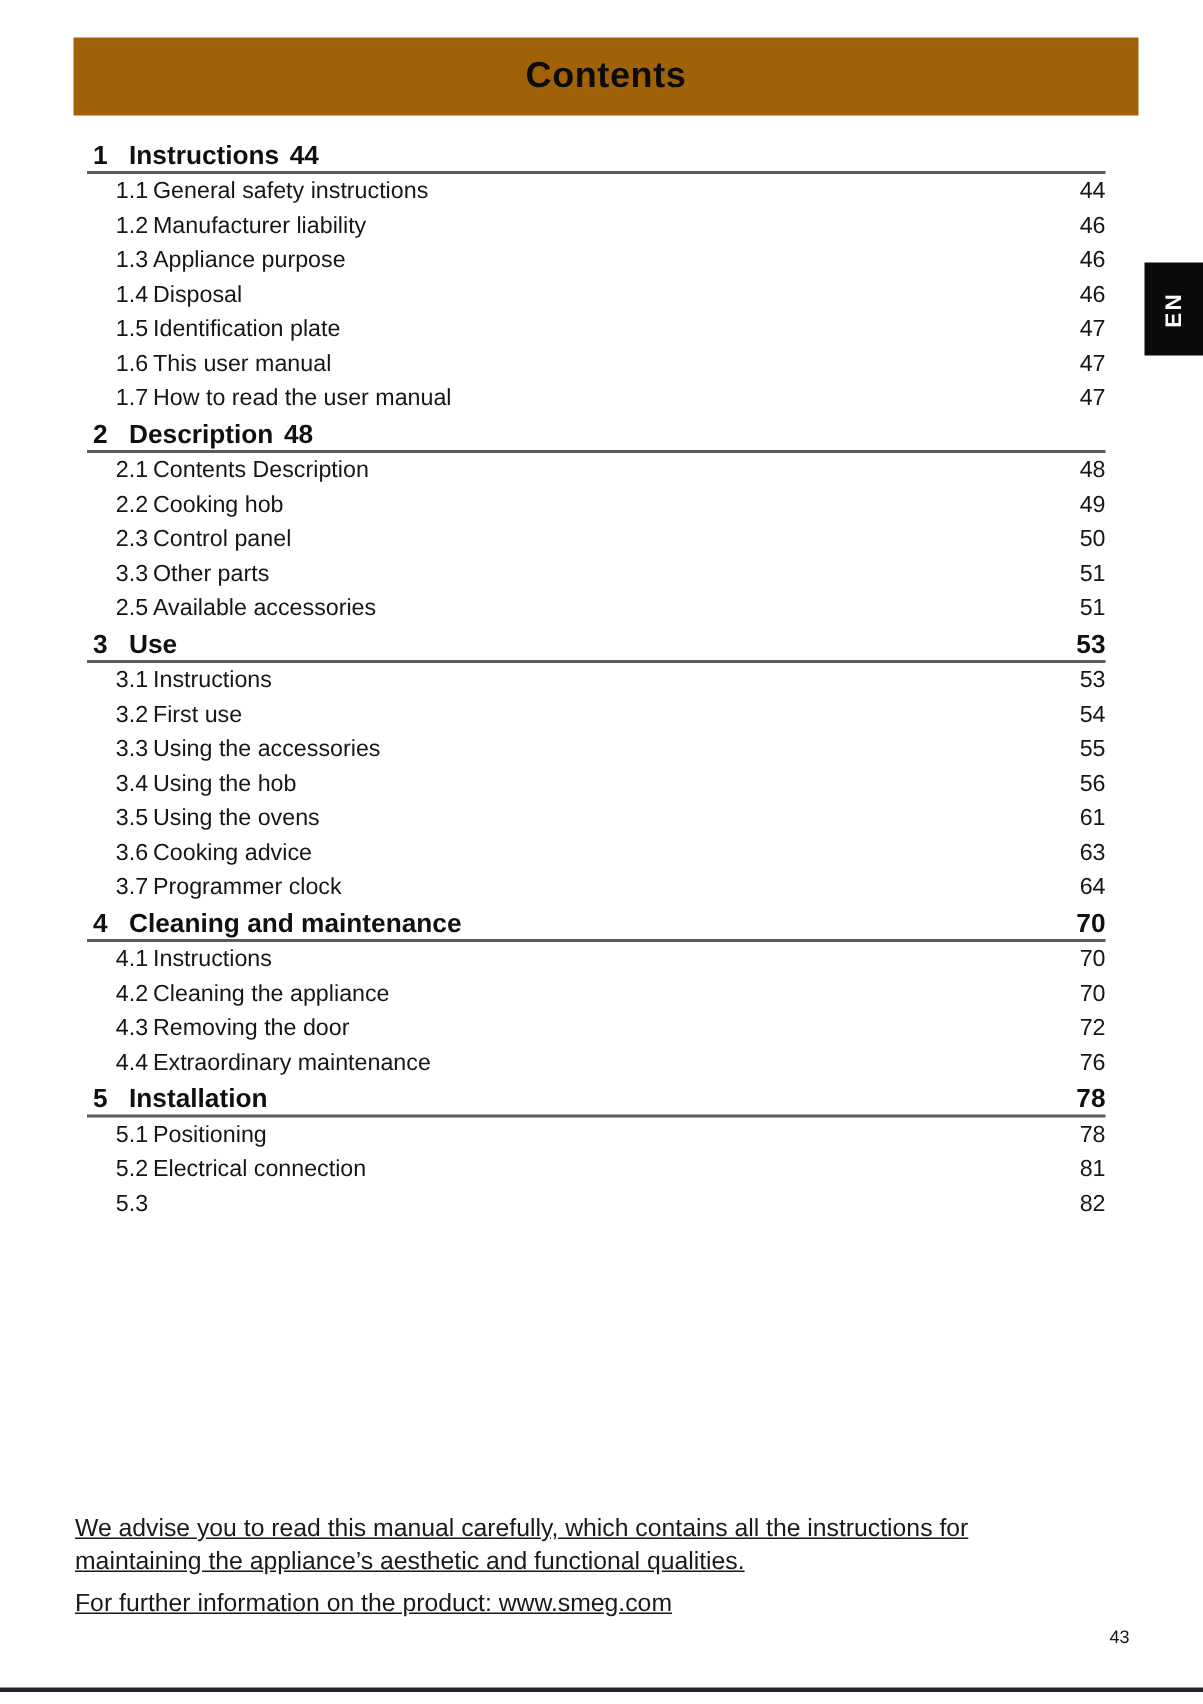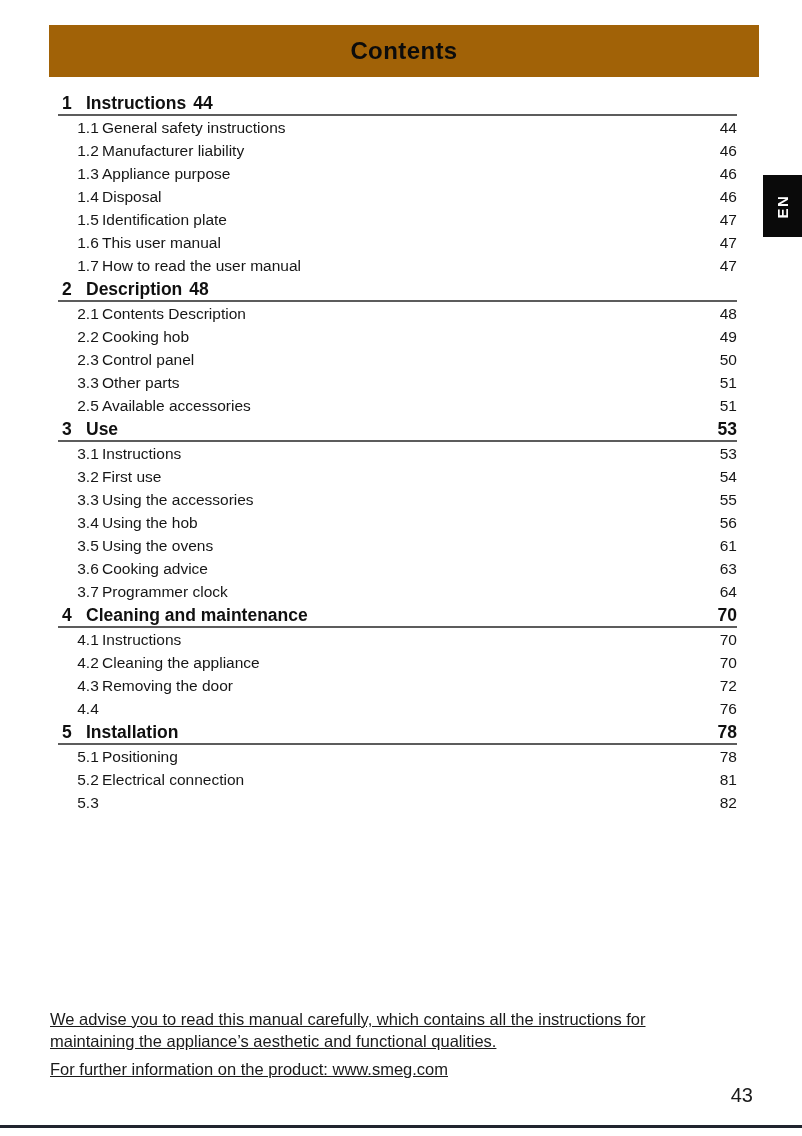--- a/index.html
+++ b/index.html
@@ -70,21 +70,21 @@
   .footer-note {
     position: absolute; left: 50px; top: 1008px;
     font-size: 16.5px; line-height: 22px; color: #1a1a1a;
     font-weight: 400;
     text-decoration: underline;
   }
   .footer-info { margin-top: 6px; }
 
   .page-number {
     position: absolute; top: 1084px; right: 49px;
-    font-size: 20px; color: #1a1a1a;
+    font-size: 12px; color: #1a1a1a;
   }
 
   .bottom-rule {
     position: absolute; left: 0; top: 1125px;
     width: 802px; height: 3px;
     background: #21242e;
   }
 </style>
 </head>
 <body>
@@ -240,20 +240,21 @@
       <span class="sub-title">Cleaning the appliance</span>
       <span class="sub-page">70</span>
     </div>
     <div class="sub-row">
       <span class="sub-num">4.3</span>
       <span class="sub-title">Removing the door</span>
       <span class="sub-page">72</span>
     </div>
     <div class="sub-row">
       <span class="sub-num">4.4</span>
+      <span class="sub-title">Extraordinary maintenance</span>
       <span class="sub-page">76</span>
     </div>
   </div>
 
   <div class="toc-section">
     <div class="sec-row">
       <span class="sec-num">5</span>
       <span class="sec-title">Installation</span>
       <span class="sec-page">78</span>
     </div>

